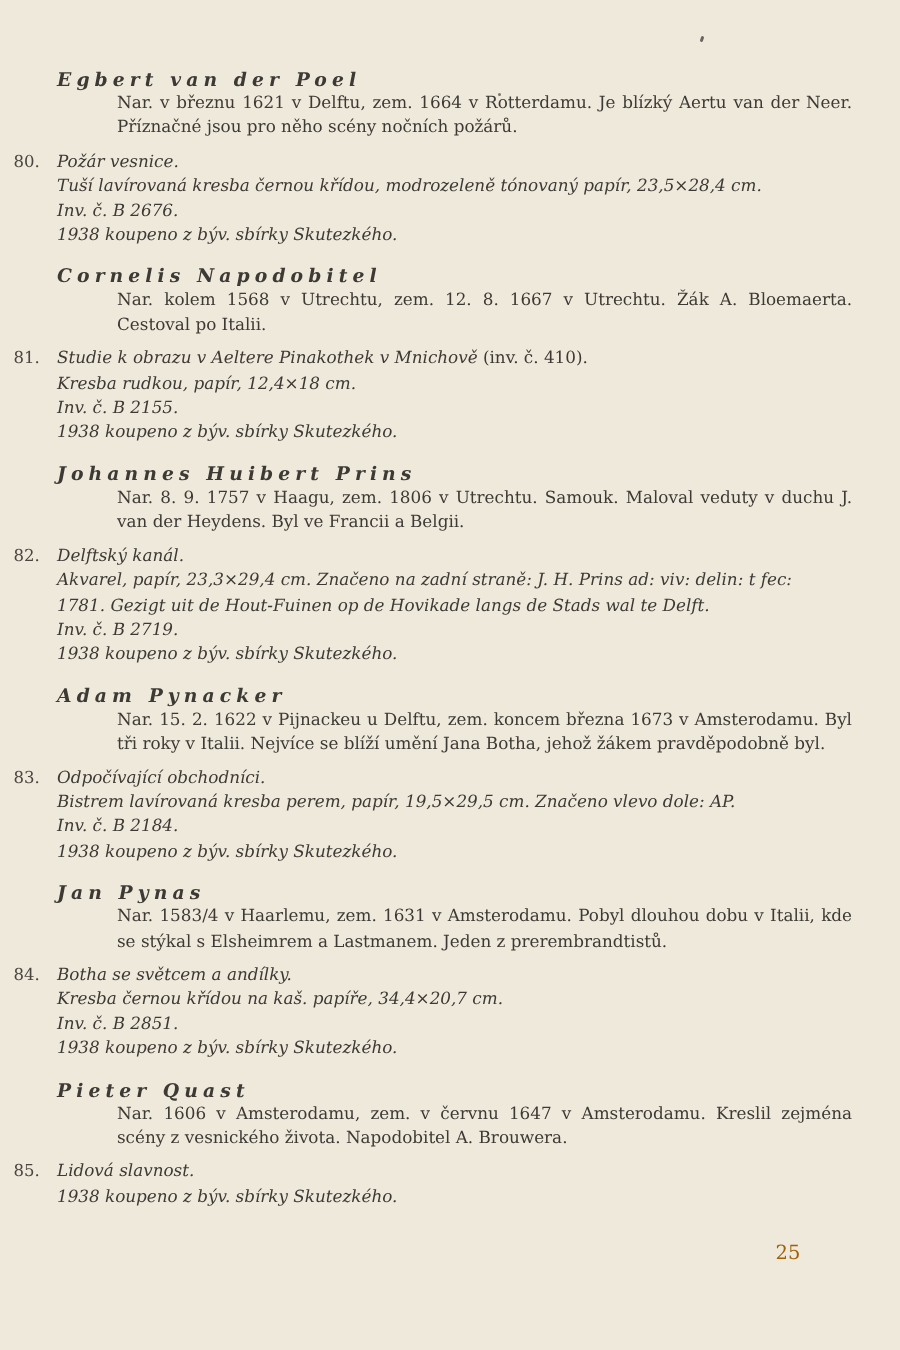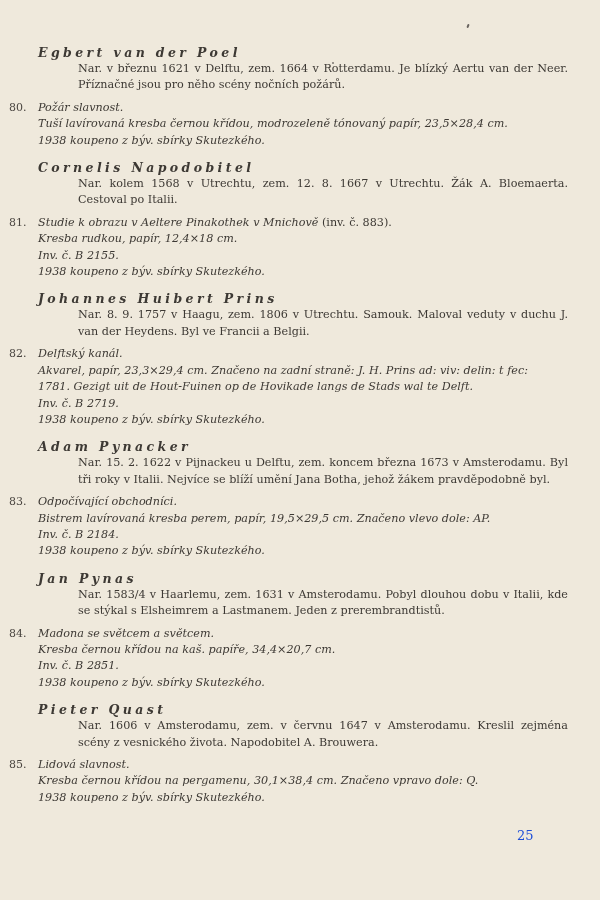--- a/index.html
+++ b/index.html
@@ -56,49 +56,50 @@
       padding-left: 38px; font-style: italic;
       font-size: 11.2px; line-height: 16.4px; color: #3d3934;
     }
     .entry-line {
       padding-left: 38px; width: 490px;
       font-size: 11.2px; line-height: 16.4px;
       text-align: justify; color: #3d3934; font-style: italic;
     }
     .page-number {
       position: absolute; left: 517px; top: 828px;
-      font-size: 13px; color: #1d4ed8; text-align: center;
+      font-size: 13px; color: #a16207; text-align: center;
     }
   </style>
 </head>
 <body>
 
 <div class="page">
   <div class="speck"></div>
   <div class="speck2"></div>
 
   <div class="content">
 
     <section class="artist">
       <div class="artist-name">Egbert van der Poel</div>
       <div class="bio">Nar. v březnu 1621 v Delftu, zem. 1664 v Rotterdamu. Je blízký Aertu van der Neer. Příznačné jsou pro něho scény nočních požárů.</div>
       <div class="entry">
         <span class="entry-number">80.</span>
-        <div class="entry-title">Požár slavnost.</div>
+        <div class="entry-title">Požár vesnice.</div>
         <div class="entry-line">Tuší lavírovaná kresba černou křídou, modrozeleně tónovaný papír, 23,5×28,4 cm.</div>
+        <div class="entry-line">Inv. č. B 2676.</div>
         <div class="entry-line">1938 koupeno z býv. sbírky Skutezkého.</div>
       </div>
     </section>
 
     <section class="artist">
       <div class="artist-name">Cornelis Napodobitel</div>
       <div class="bio">Nar. kolem 1568 v Utrechtu, zem. 12. 8. 1667 v Utrechtu. Žák A. Bloemaerta. Cestoval po Italii.</div>
       <div class="entry">
         <span class="entry-number">81.</span>
-        <div class="entry-title"><span>Studie k obrazu v Aeltere Pinakothek v Mnichově</span><span style="font-style:normal"> (inv. č. 883).</span></div>
+        <div class="entry-title"><span>Studie k obrazu v Aeltere Pinakothek v Mnichově</span><span style="font-style:normal"> (inv. č. 410).</span></div>
         <div class="entry-line">Kresba rudkou, papír, 12,4×18 cm.</div>
         <div class="entry-line">Inv. č. B 2155.</div>
         <div class="entry-line">1938 koupeno z býv. sbírky Skutezkého.</div>
       </div>
     </section>
 
     <section class="artist">
       <div class="artist-name">Johannes Huibert Prins</div>
       <div class="bio">Nar. 8. 9. 1757 v Haagu, zem. 1806 v Utrechtu. Samouk. Maloval veduty v duchu J. van der Heydens. Byl ve Francii a Belgii.</div>
       <div class="entry">
@@ -120,34 +121,33 @@
         <div class="entry-line">Inv. č. B 2184.</div>
         <div class="entry-line">1938 koupeno z býv. sbírky Skutezkého.</div>
       </div>
     </section>
 
     <section class="artist">
       <div class="artist-name">Jan Pynas</div>
       <div class="bio">Nar. 1583/4 v Haarlemu, zem. 1631 v Amsterodamu. Pobyl dlouhou dobu v Italii, kde se stýkal s Elsheimrem a Lastmanem. Jeden z prerembrandtistů.</div>
       <div class="entry">
         <span class="entry-number">84.</span>
-        <div class="entry-title">Madona se světcem a světcem.</div>
+        <div class="entry-title">Botha se světcem a andílky.</div>
         <div class="entry-line">Kresba černou křídou na kaš. papíře, 34,4×20,7 cm.</div>
         <div class="entry-line">Inv. č. B 2851.</div>
         <div class="entry-line">1938 koupeno z býv. sbírky Skutezkého.</div>
       </div>
     </section>
 
     <section class="artist">
       <div class="artist-name">Pieter Quast</div>
       <div class="bio">Nar. 1606 v Amsterodamu, zem. v červnu 1647 v Amsterodamu. Kreslil zejména scény z vesnického života. Napodobitel A. Brouwera.</div>
       <div class="entry">
         <span class="entry-number">85.</span>
         <div class="entry-title">Lidová slavnost.</div>
-        <div class="entry-line">Kresba černou křídou na pergamenu, 30,1×38,4 cm. Značeno vpravo dole: Q.</div>
         <div class="entry-line">1938 koupeno z býv. sbírky Skutezkého.</div>
       </div>
     </section>
 
   </div>
 
   <div class="page-number">25</div>
 </div>
 
 </body></html>

